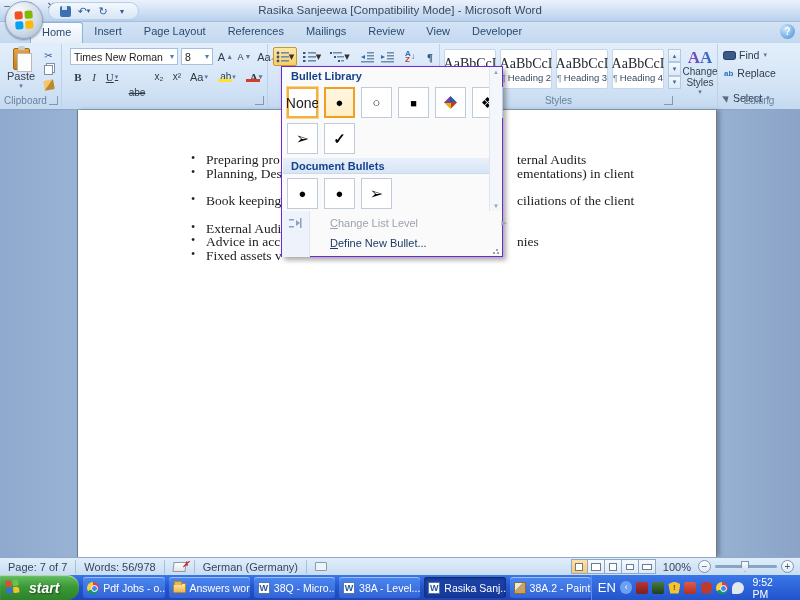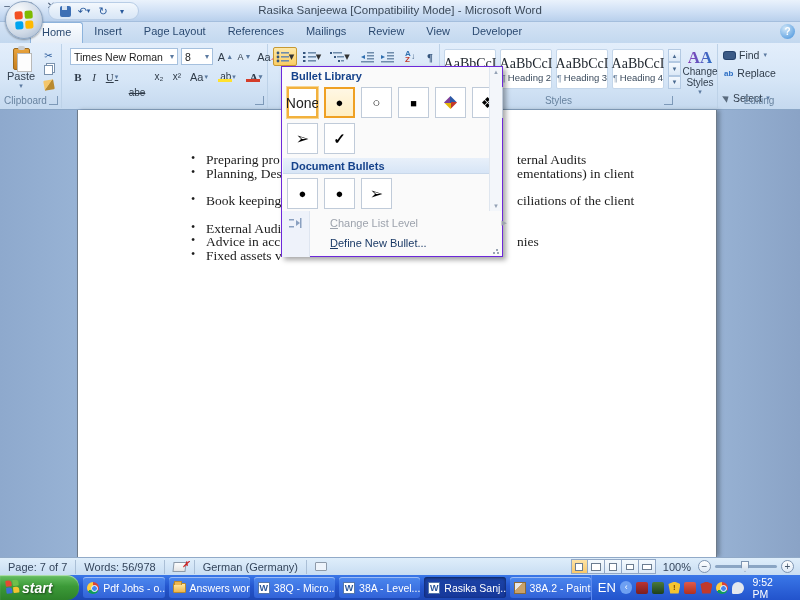--- a/index.html
+++ b/index.html
@@ -95,21 +95,21 @@
   .vbtn:first-child{border-left:1px solid #91a7c5}
   .vbtn.on{background:linear-gradient(#fde3a7,#f9c868)}
   .vbtn i{width:8px;height:8px;border:1px solid #6b7c90;background:#fff}
   .zoomlbl{padding:0 7px}
   .zctrl{display:flex;align-items:center;gap:4px;padding-right:6px}
   .zbtn{width:13px;height:13px;border-radius:50%;border:1px solid #7e95b2;background:linear-gradient(#fff,#dde9f6);text-align:center;line-height:11px;font-size:10px;color:#44566b}
   .ztrack{width:62px;height:3px;background:#8aa5c4;border-radius:2px;position:relative}
   .zthumb{position:absolute;left:26px;top:-4px;width:8px;height:11px;background:linear-gradient(#fdfdfd,#cfdceb);border:1px solid #7e95b2;clip-path:polygon(0 0,100% 0,100% 60%,50% 100%,0 60%)}
   
   .taskbar{left:0;top:575px;width:800px;height:25px;background:linear-gradient(#3a77e8,#2456cf 45%,#1d47b4);display:flex;align-items:center}
-  .startbtn{width:80px;height:25px;border-radius:0 12px 12px 0;background:linear-gradient(#68c164,#3c9a38 45%,#2d822a);display:flex;align-items:center;gap:1px;padding-left:6px;box-shadow:inset 0 1px 1px rgba(255,255,255,.5)}
+  .startbtn{width:80px;height:25px;border-radius:0 12px 12px 0;background:linear-gradient(#68c164,#3c9a38 45%,#2d822a);display:flex;align-items:center;gap:8px;padding-left:6px;box-shadow:inset 0 1px 1px rgba(255,255,255,.5)}
   .startbtn b{color:#fff;font-style:italic;font-size:14px;text-shadow:1px 1px 2px rgba(0,0,0,.5)}
   .winflag{width:15px;height:15px;display:grid;grid-template-columns:6px 6px;grid-template-rows:6px 6px;gap:1px;transform:rotate(-6deg)}
   .winflag span{border-radius:1px 3px 1px 1px}
   .task{height:21px;margin-left:4px;width:82px;border-radius:3px;background:linear-gradient(#4b87ee,#3263d8);box-shadow:inset 0 1px 0 rgba(255,255,255,.45);display:flex;align-items:center;gap:4px;padding:0 4px;color:#fff;font-size:10.5px;white-space:nowrap;overflow:hidden}
   .task.active{background:linear-gradient(#1c43a6,#16389b);box-shadow:inset 0 1px 3px rgba(0,0,0,.5)}
   .chrome-ic{width:12px;height:12px;border-radius:50%;background:conic-gradient(#db4437 0 33%,#0f9d58 33% 66%,#ffcd40 66%);position:relative;flex:none}
   .chrome-ic:after{content:"";position:absolute;left:3.5px;top:3.5px;width:5px;height:5px;border-radius:50%;background:#4285f4;border:1px solid #fff}
   .folder-ic{width:13px;height:10px;background:linear-gradient(#ffe9a0,#edb64e);border:1px solid #b98a2e;border-radius:1px;position:relative;flex:none}
   .folder-ic:before{content:"";position:absolute;left:0;top:-3px;width:6px;height:3px;background:#edb64e;border:1px solid #b98a2e;border-bottom:none;border-radius:1px 1px 0 0}
   .word-ic{width:12px;height:12px;background:#fff;border:1px solid #5577aa;color:#2b579a;font-weight:bold;font-size:9px;text-align:center;line-height:11px;flex:none}

